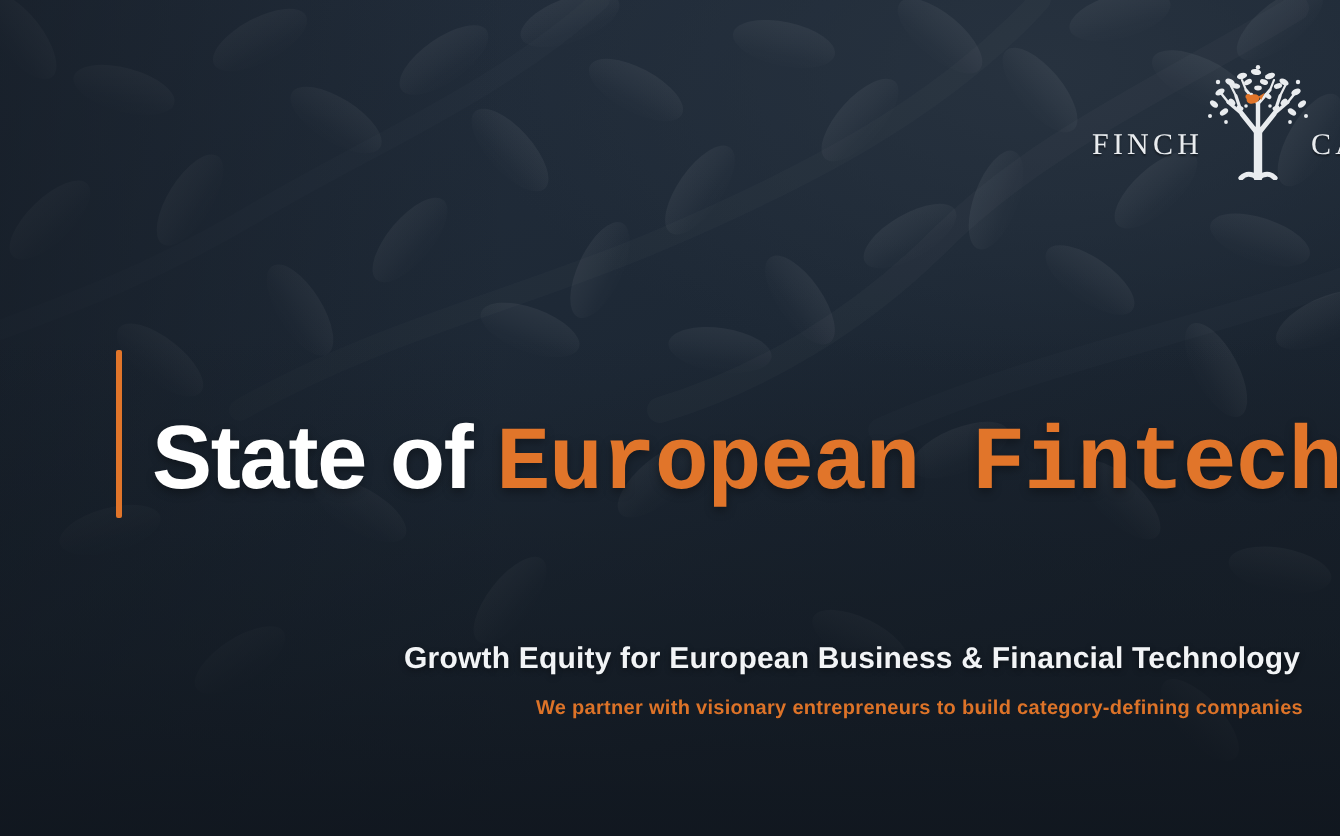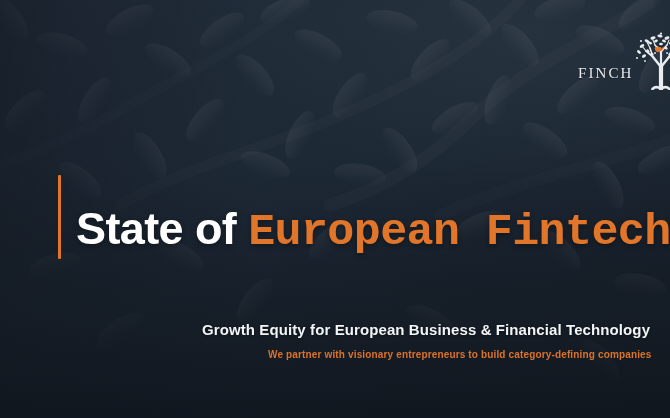--- a/index.html
+++ b/index.html
@@ -57,21 +57,21 @@
   }
   .logo-word {
     font-family: "Liberation Serif", serif;
     font-size: 15px;
     letter-spacing: 2.1px;
     color: #e9ecef;
     line-height: 1;
     padding-bottom: 9px;
     text-shadow: 0 1px 1px rgba(0,0,0,0.45);
   }
-  .logo-word.left  { margin-right: 1px; margin-left: 32px; }
+  .logo-word.left  { margin-right: 1px; }
   .logo-word.right { margin-left: 1px; }
   .logo-tree {
     width: 56px;
     height: 58px;
     flex: 0 0 56px;
     margin: 0 -2px;
   }
   .logo-tree svg { display:block; width:100%; height:100%; }
 
   

